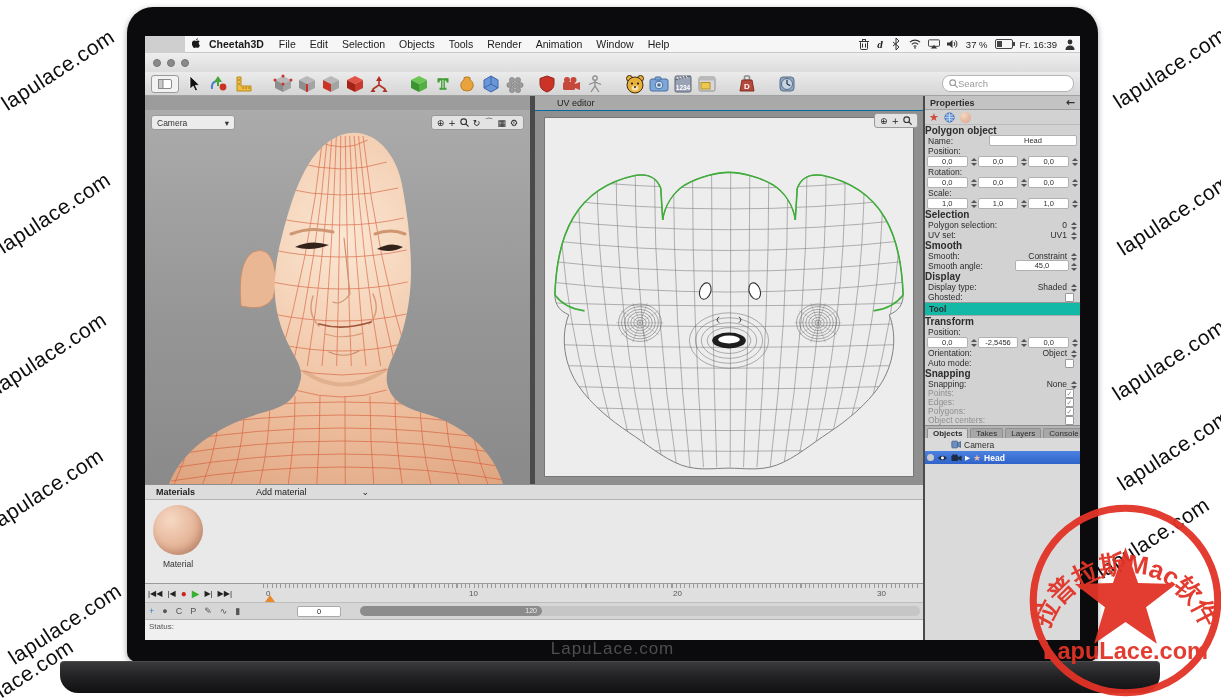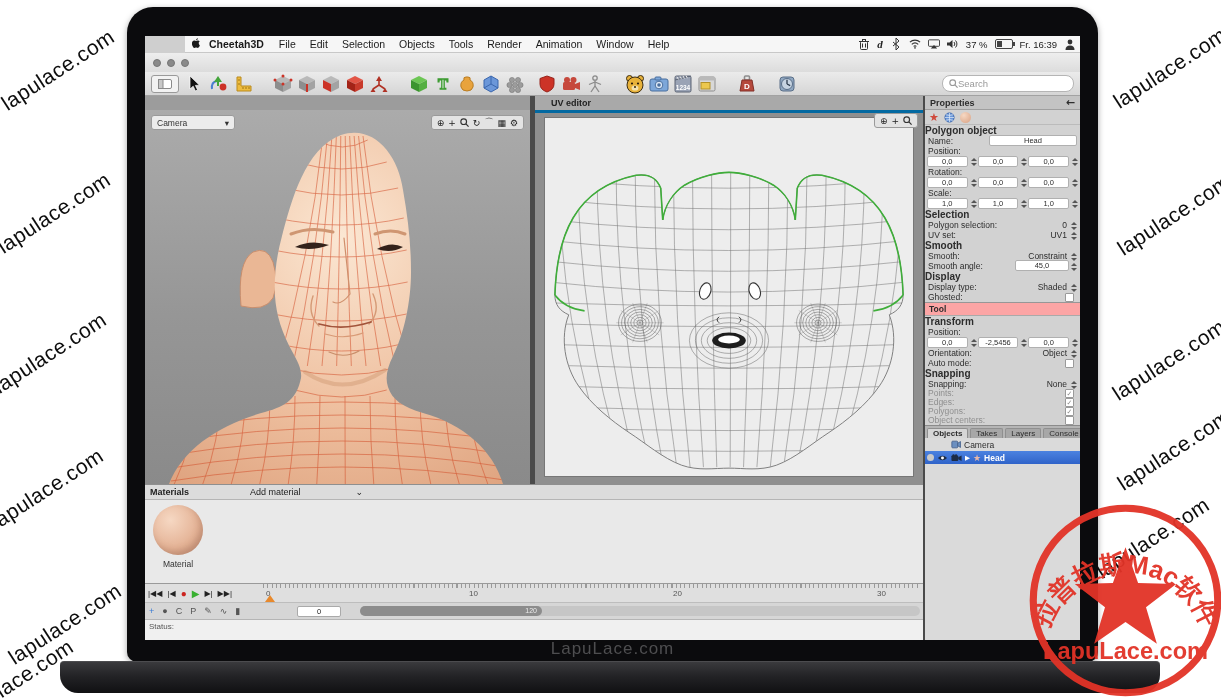--- a/index.html
+++ b/index.html
@@ -50,22 +50,22 @@
   .ptab{padding:1px 8px 1px 6px;font-weight:bold;color:#222;}
   .ptab.on{background:#cdcdcd;border:1px solid #8b8b8b;border-bottom:none;border-radius:2px 2px 0 0;}
   .ptab.off{background:#909090;border:1px solid #7c7c7c;border-bottom:none;border-radius:2px 2px 0 0;color:#2e2e2e;font-weight:normal;}
   .vp3d{position:absolute;left:0;top:14px;right:0;bottom:0;overflow:hidden;}
   .cam-pill{position:absolute;left:6px;top:5px;width:72px;height:13px;background:#ececec;border:1px solid #9a9a9a;border-radius:3px;
             display:flex;align-items:center;justify-content:space-between;padding:0 5px;font-size:8.5px;color:#333;z-index:5;}
   .vctrl{position:absolute;right:6px;top:5px;height:13px;background:#e3e3e3;border:1px solid #9a9a9a;border-radius:3px;
          display:flex;align-items:center;gap:4px;padding:0 5px;font-size:9px;color:#222;z-index:5;font-family:"DejaVu Sans",sans-serif;}
   .pdiv{position:absolute;left:385px;top:60px;width:5px;height:388px;background:#4a4a4a;}
   .puv{position:absolute;left:390px;top:60px;width:388px;height:388px;background:#8f8f8f;}
-  .puv .hdr{height:14px;background:#a9a9a9;border-bottom:3px solid #0369a1;font-size:9px;font-weight:bold;color:#222;
-            display:flex;align-items:center;padding:0 16px;}
+  .puv .hdr{height:14px;background:#a9a9a9;border-bottom:1px solid #0369a1;font-size:9px;font-weight:normal;color:#222;
+            display:flex;align-items:center;padding:0 22px;}
   .uvcanvas{position:absolute;left:10px;top:22px;width:368px;height:358px;background:#ededed;box-shadow:0 0 0 1px #777;}
   .uvctrl{position:absolute;right:5px;top:17px;height:13px;background:#e3e3e3;border:1px solid #9a9a9a;border-radius:3px;
           display:flex;align-items:center;gap:4px;padding:0 5px;font-size:9px;z-index:5;font-family:"DejaVu Sans",sans-serif;}
   
   .pright{position:absolute;left:778px;top:60px;width:157px;height:544px;background:#d2d2d2;border-left:2px solid #4a4a4a;
           box-sizing:border-box;font-size:8.5px;color:#2d2d2d;}
   .rhdr{height:13px;background:#c3c3c3;border-bottom:1px solid #9e9e9e;display:flex;align-items:center;justify-content:space-between;
         padding:0 5px;font-weight:bold;font-size:9px;}
   .ricons{height:14px;display:flex;align-items:center;gap:5px;padding:0 4px;border-bottom:1px solid #bbb;}
   .sect{font-weight:bold;text-align:left;height:11px;line-height:11px;font-size:10px;}
@@ -73,33 +73,33 @@
   .prow .pl{flex:1;}
   .prow .pv{text-align:right;margin-right:2px;}
   .stp{width:8px;height:8px;position:relative;flex:none;}
   .stp::before{content:"";position:absolute;left:2px;top:0;border-left:3px solid transparent;border-right:3px solid transparent;border-bottom:3px solid #555;}
   .stp::after{content:"";position:absolute;left:2px;bottom:0;border-left:3px solid transparent;border-right:3px solid transparent;border-top:3px solid #555;}
   .frow{display:flex;align-items:center;height:11px;padding:0 2px;gap:1px;}
   .fld{flex:1;height:9px;background:#fff;border:1px solid #b0b0b0;border-radius:2px;font-size:7.5px;text-align:center;line-height:9px;overflow:hidden;}
   .fldw{height:9px;background:#fff;border:1px solid #b0b0b0;border-radius:2px;font-size:7.5px;text-align:center;line-height:9px;}
   .cb{width:7px;height:7px;background:#fff;border:1px solid #9a9a9a;border-radius:1px;margin-right:3px;flex:none;
       font-size:7px;line-height:7px;text-align:center;color:#8a8a8a;}
-  .toolbar-strip{height:12px;background:#fca5a5;border-top:1px solid #979797;border-bottom:1px solid #aaa;
+  .toolbar-strip{height:12px;background:#14b8a6;border-top:1px solid #979797;border-bottom:1px solid #aaa;
                  font-weight:bold;padding:0 4px;line-height:12px;font-size:8.5px;}
   .gray{color:#8f8f8f;}
   .otabs{height:12px;background:#b5b5b5;border-top:1px solid #8b8b8b;display:flex;align-items:flex-end;font-size:8px;gap:2px;padding:0 2px;}
   .otab{padding:0 5px;border:1px solid #8f8f8f;border-bottom:none;border-radius:2px 2px 0 0;background:#a7a7a7;}
   .otab.on{background:#d6d6d6;font-weight:bold;}
   .olist{background:#dadada;height:calc(100% - 1px);font-size:8.5px;}
   .orow{display:flex;align-items:center;height:13px;gap:3px;padding:0 2px;}
   .orow.sel{background:linear-gradient(#4b82e0,#2f63c9);color:#fff;font-weight:bold;}
   
   .pmats{position:absolute;left:0;top:448px;width:778px;height:99px;background:#e9e9e9;border-top:1px solid #8f8f8f;}
   .mhdr{height:14px;background:#dcdcdc;border-bottom:1px solid #b5b5b5;display:flex;align-items:center;font-size:9px;}
-  .mhdr .t{font-weight:bold;margin-left:5px;width:100px;}
+  .mhdr .t{font-weight:bold;margin-left:11px;width:100px;}
   .msphere{position:absolute;left:8px;top:20px;width:50px;height:50px;border-radius:50%;
            background:radial-gradient(circle at 35% 30%,#f6d8c3,#e4b295 60%,#c9937a);box-shadow:inset -3px -4px 6px rgba(120,70,50,.25);}
   .mlabel{position:absolute;left:0px;top:74px;width:66px;text-align:center;font-size:8.5px;color:#333;}
   
   .ptl{position:absolute;left:0;top:547px;width:778px;height:36px;background:#dfdfdf;border-top:1px solid #9a9a9a;}
   .tlrow1{position:relative;height:18px;border-bottom:1px solid #bdbdbd;}
   .tbtns{position:absolute;left:3px;top:0;height:18px;display:flex;align-items:center;gap:5px;font-size:8px;color:#222;}
   .tbtns .rec{color:#cc2420;font-size:10px;} .tbtns .play{color:#38b030;font-size:10px;}
   .ruler{position:absolute;left:118px;top:0;width:658px;height:18px;
          background:repeating-linear-gradient(90deg,#9a9a9a 0 1px,transparent 1px 4.3px);background-size:100% 4px;background-repeat:no-repeat;}

